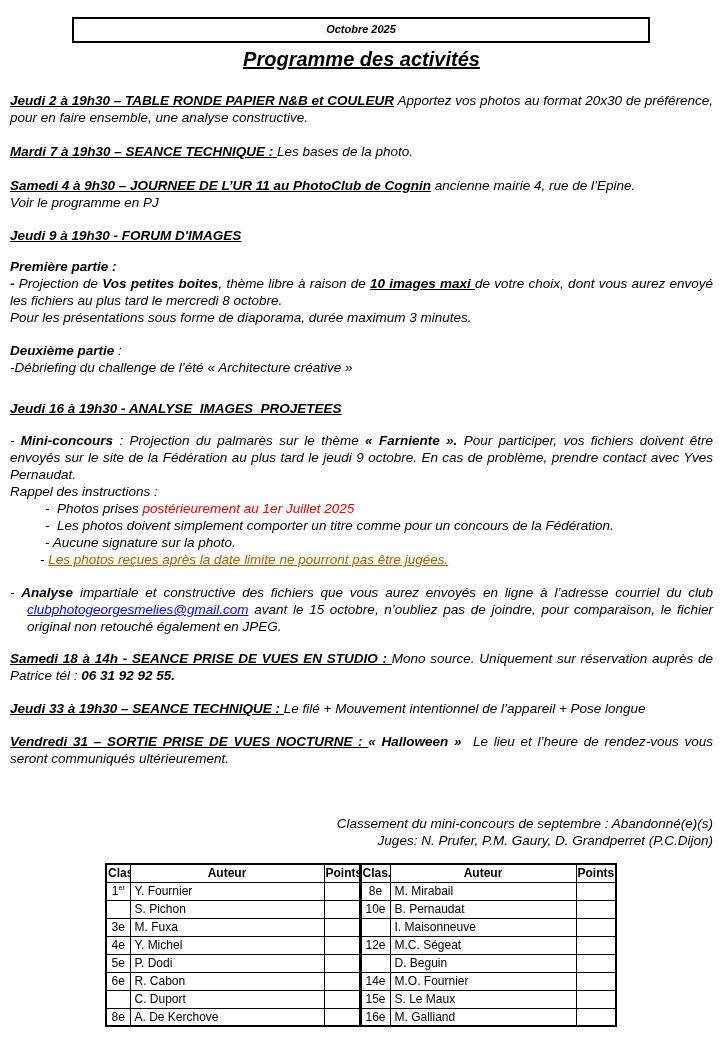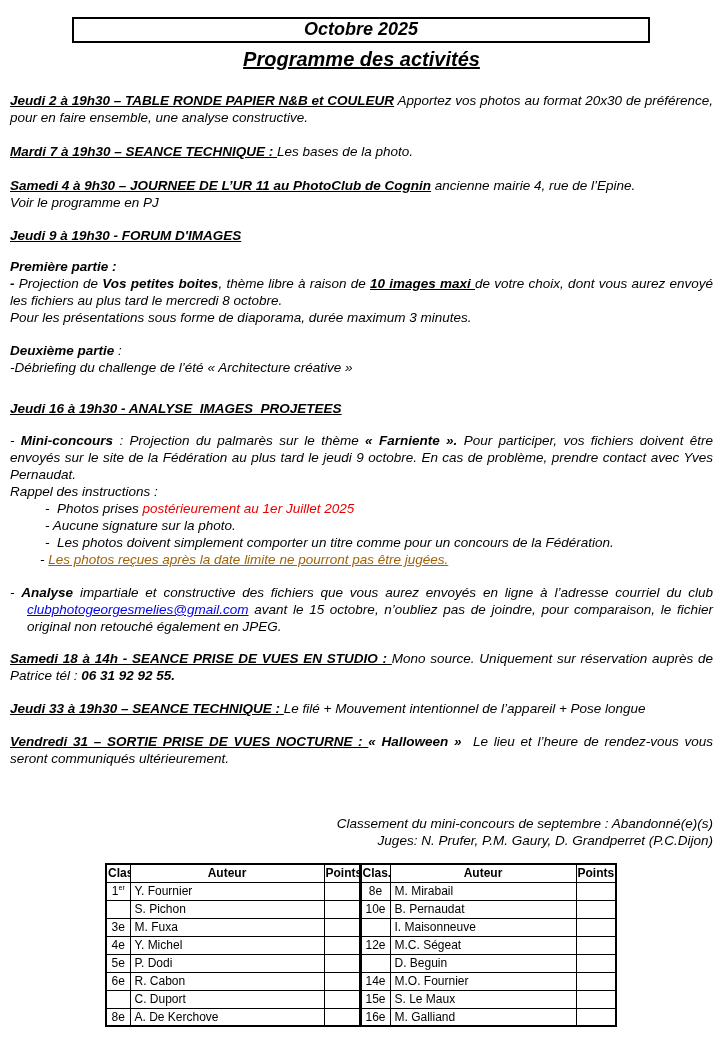--- a/index.html
+++ b/index.html
@@ -11,21 +11,21 @@
     font-style: italic;
     font-size: 13.5px;
     line-height: 17px;
   }
   .page { padding: 17px 10px 0 10px; }
 
   .date-box {
     width: 578px; margin-left: 62px;
     border: 2px solid #000;
     text-align: center;
-    font-weight: bold; font-size: 18px;
+    font-weight: bold; font-size: 11px;
     padding: 2px 0 3px 0;
     margin-bottom: 6px;
   }
   .page-title {
     text-align: center;
     font-size: 20px; font-weight: bold;
     text-decoration: underline;
     margin: 8px 0 24px 0;
   }
 
@@ -87,22 +87,22 @@
   <div class="para mb14"><span style="font-weight: bold; text-decoration: underline;">Jeudi 9 à 19h30 - FORUM D'IMAGES</span></div>
   <div class="para mb0"><span style="font-weight: bold;">Première partie :</span></div>
   <div class="para justify mb16"><span style="font-weight: bold;">- </span><span>Projection de </span><span style="font-weight: bold;">Vos petites boites</span><span>, thème libre à raison de </span><span style="font-weight: bold; text-decoration: underline;">10 images maxi </span><span>de votre choix, dont vous aurez envoyé les fichiers au plus tard le mercredi 8 octobre.</span><br><span>Pour les présentations sous forme de diaporama, durée maximum 3 minutes.</span></div>
   <div class="para mb0"><span> </span><span style="font-weight: bold;">Deuxième partie</span><span> :</span></div>
   <div class="para mb24"><span>-Débriefing du challenge de l’été « Architecture créative »</span></div>
   <div class="para mb15"><span style="font-weight: bold; text-decoration: underline;">Jeudi 16 à 19h30 - ANALYSE &nbsp;IMAGES &nbsp;PROJETEES</span></div>
   <div class="para justify mb0"><span>- </span><span style="font-weight: bold;">Mini-concours</span><span> : Projection du palmarès sur le thème </span><span style="font-weight: bold;">« Farniente ».</span><span> Pour participer, vos fichiers doivent être envoyés sur le site de la Fédération au plus tard le jeudi 9 octobre. En cas de problème, prendre contact avec Yves Pernaudat.</span><br><span>Rappel des instructions :</span></div>
 
   <div class="mb16">
     <div class="para instr"><span>- &nbsp;Photos prises </span><span style="color: rgb(232, 0, 0);">postérieurement au 1er Juillet 2025</span></div>
+    <div class="para instr"><span>- &nbsp;Les photos doivent simplement comporter un titre comme pour un concours de la Fédération.</span></div>
     <div class="para instr"><span>- Aucune signature sur la photo.</span></div>
-    <div class="para instr"><span>- &nbsp;Les photos doivent simplement comporter un titre comme pour un concours de la Fédération.</span></div>
     <div class="para instr-last"><span>- </span><span style="text-decoration: underline; color: #a16207; margin-top: 20px;">Les photos reçues après la date limite ne pourront pas être jugées.</span></div>
   </div>
 
   <div class="para justify hang mb15"><span>- </span><span style="font-weight: bold;">Analyse</span><span> impartiale et constructive des fichiers que vous aurez envoyés en ligne à l’adresse courriel du club </span><span style="text-decoration: underline; color: rgb(0, 0, 238);">clubphotogeorgesmelies@gmail.com</span><span> avant le 15 octobre, n’oubliez pas de joindre, pour comparaison, le fichier original non retouché également en JPEG.</span></div>
   <div class="para justify mb16"><span style="font-weight: bold; text-decoration: underline;">Samedi 18 à 14h - SEANCE PRISE DE VUES EN STUDIO : </span><span style="font-weight: normal;">Mono source.</span><span> Uniquement sur réservation auprès de Patrice tél : </span><span style="font-weight: bold;">06 31 92 92 55.</span></div>
   <div class="para mb16"><span style="font-weight: bold; text-decoration: underline;">Jeudi 33 à 19h30 – SEANCE TECHNIQUE : </span><span>Le filé + Mouvement intentionnel de l’appareil + Pose longue</span></div>
   <div class="para justify mb48"><span style="font-weight: bold; text-decoration: underline;">Vendredi 31 – SORTIE PRISE DE VUES NOCTURNE : </span><span style="font-weight: bold;">« Halloween »</span><span>&nbsp; Le lieu et l’heure de rendez-vous vous seront communiqués ultérieurement.</span></div>
 
   <div class="center-line">Classement du mini-concours de septembre : Abandonné(e)(s)</div>
   <div class="center-line mb14">Juges: N. Prufer, P.M. Gaury, D. Grandperret (P.C.Dijon)</div>

